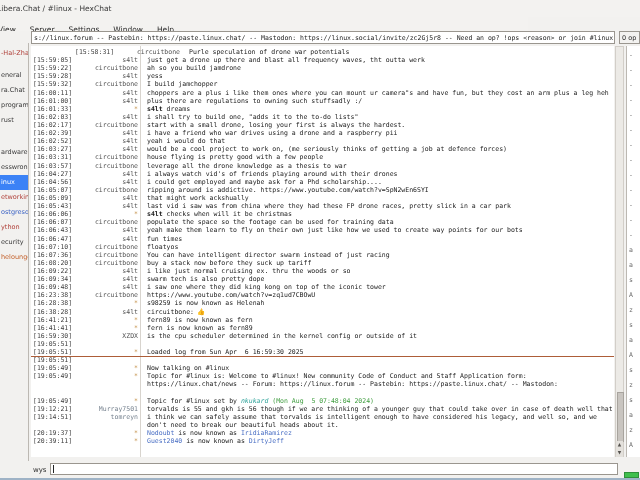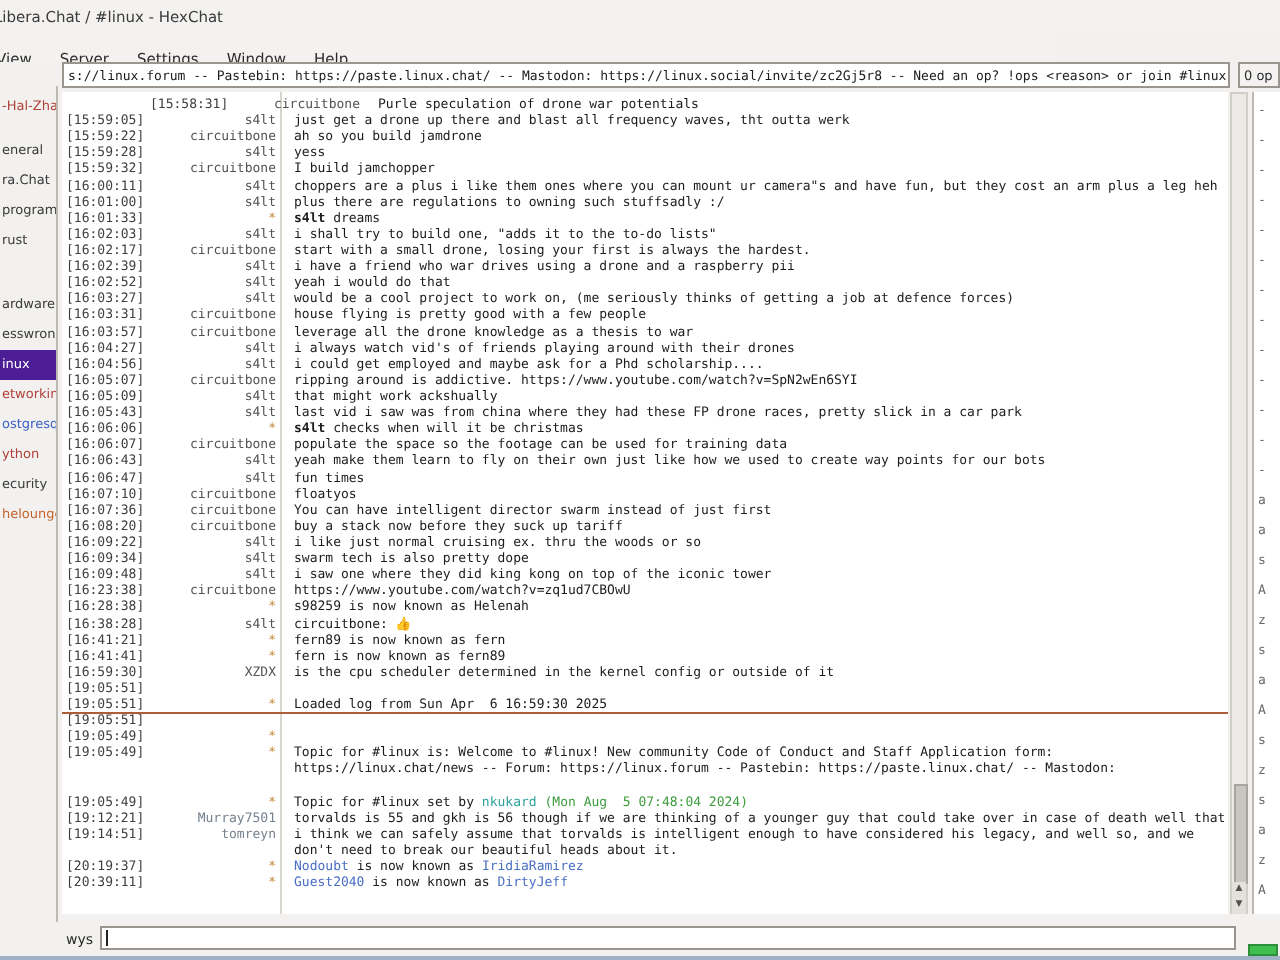--- a/index.html
+++ b/index.html
@@ -13,21 +13,21 @@
   .menu-item{display:inline-block;font-size:7.5px;color:#2a2a2a;margin-top:2px;padding:0 7px 0 7px;white-space:pre;}
   .menu-item.first{margin-left:-9px;}
   .menu-item u{text-decoration:underline;}
 
   
   .sidebar{position:absolute;left:0;top:31px;width:29px;height:426px;background:#f2f1ef;overflow:hidden;
     border-right:1px solid #bcb8b2;margin-top:12px;}
   .side-item{height:15px;line-height:15px;font-size:6.5px;color:#3a3a3a;white-space:pre;overflow:hidden;padding-left:1px;}
   .side-item.gap-sm{margin-top:7px;}
   .side-item.gap-lg{margin-top:17px;}
-  .side-item.sel{background:#4c1d95;color:#ffffff;}
+  .side-item.sel{background:#3b82f6;color:#ffffff;}
   .sidebar{padding-top:3px;box-sizing:border-box;}
 
   
   .topic-box{position:absolute;left:31px;top:31px;width:584px;height:13px;background:#ffffff;
     border:1px solid #9a968f;box-sizing:border-box;overflow:hidden;}
   .topic-box .t{position:absolute;left:2px;top:2px;font-family:"DejaVu Sans Mono",monospace;font-size:6.5px;color:#1c1c1c;white-space:pre;}
   .ul-header{position:absolute;left:619px;top:31px;width:21px;height:13px;background:#f3f2f0;
     border:1px solid #9a968f;box-sizing:border-box;overflow:hidden;}
   .ul-header .t{position:absolute;left:2px;top:2px;font-size:6.5px;color:#2a2a2a;white-space:pre;}
 
@@ -118,39 +118,39 @@
       <div class="crow"><span class="ts" style="color: rgb(63, 63, 63);">[16:04:27]</span><span class="nk" style="color: rgb(84, 84, 84);">s4lt</span><span class="mg"><span>i always watch vid's of friends playing around with their drones</span></span></div>
       <div class="crow"><span class="ts" style="color: rgb(63, 63, 63);">[16:04:56]</span><span class="nk" style="color: rgb(84, 84, 84);">s4lt</span><span class="mg"><span>i could get employed and maybe ask for a Phd scholarship....</span></span></div>
       <div class="crow"><span class="ts" style="color: rgb(63, 63, 63);">[16:05:07]</span><span class="nk" style="color: rgb(84, 84, 84);">circuitbone</span><span class="mg"><span>ripping around is addictive. https://www.youtube.com/watch?v=SpN2wEn6SYI</span></span></div>
       <div class="crow"><span class="ts" style="color: rgb(63, 63, 63);">[16:05:09]</span><span class="nk" style="color: rgb(84, 84, 84);">s4lt</span><span class="mg"><span>that might work ackshually</span></span></div>
       <div class="crow"><span class="ts" style="color: rgb(63, 63, 63);">[16:05:43]</span><span class="nk" style="color: rgb(84, 84, 84);">s4lt</span><span class="mg"><span>last vid i saw was from china where they had these FP drone races, pretty slick in a car park</span></span></div>
       <div class="crow"><span class="ts" style="color: rgb(63, 63, 63);">[16:06:06]</span><span class="nk" style="color: rgb(192, 138, 62);">*</span><span class="mg"><b>s4lt</b><span> checks when will it be christmas</span></span></div>
       <div class="crow"><span class="ts" style="color: rgb(63, 63, 63);">[16:06:07]</span><span class="nk" style="color: rgb(84, 84, 84);">circuitbone</span><span class="mg"><span>populate the space so the footage can be used for training data</span></span></div>
       <div class="crow"><span class="ts" style="color: rgb(63, 63, 63);">[16:06:43]</span><span class="nk" style="color: rgb(84, 84, 84);">s4lt</span><span class="mg"><span>yeah make them learn to fly on their own just like how we used to create way points for our bots</span></span></div>
       <div class="crow"><span class="ts" style="color: rgb(63, 63, 63);">[16:06:47]</span><span class="nk" style="color: rgb(84, 84, 84);">s4lt</span><span class="mg"><span>fun times</span></span></div>
       <div class="crow"><span class="ts" style="color: rgb(63, 63, 63);">[16:07:10]</span><span class="nk" style="color: rgb(84, 84, 84);">circuitbone</span><span class="mg"><span>floatyos</span></span></div>
-      <div class="crow"><span class="ts" style="color: rgb(63, 63, 63);">[16:07:36]</span><span class="nk" style="color: rgb(84, 84, 84);">circuitbone</span><span class="mg"><span>You can have intelligent director swarm instead of just first</span></span></div>
+      <div class="crow"><span class="ts" style="color: rgb(63, 63, 63);">[16:07:36]</span><span class="nk" style="color: rgb(84, 84, 84);">circuitbone</span><span class="mg"><span>You can have intelligent director swarm instead of just racing</span></span></div>
       <div class="crow"><span class="ts" style="color: rgb(63, 63, 63);">[16:08:20]</span><span class="nk" style="color: rgb(84, 84, 84);">circuitbone</span><span class="mg"><span>buy a stack now before they suck up tariff</span></span></div>
       <div class="crow"><span class="ts" style="color: rgb(63, 63, 63);">[16:09:22]</span><span class="nk" style="color: rgb(84, 84, 84);">s4lt</span><span class="mg"><span>i like just normal cruising ex. thru the woods or so</span></span></div>
       <div class="crow"><span class="ts" style="color: rgb(63, 63, 63);">[16:09:34]</span><span class="nk" style="color: rgb(84, 84, 84);">s4lt</span><span class="mg"><span>swarm tech is also pretty dope</span></span></div>
       <div class="crow"><span class="ts" style="color: rgb(63, 63, 63);">[16:09:48]</span><span class="nk" style="color: rgb(84, 84, 84);">s4lt</span><span class="mg"><span>i saw one where they did king kong on top of the iconic tower</span></span></div>
       <div class="crow"><span class="ts" style="color: rgb(63, 63, 63);">[16:23:38]</span><span class="nk" style="color: rgb(84, 84, 84);">circuitbone</span><span class="mg"><span>https://www.youtube.com/watch?v=zq1ud7CBOwU</span></span></div>
       <div class="crow"><span class="ts" style="color: rgb(63, 63, 63);">[16:28:38]</span><span class="nk" style="color: rgb(192, 138, 62);">*</span><span class="mg"><span>s98259 is now known as Helenah</span></span></div>
       <div class="crow"><span class="ts" style="color: rgb(63, 63, 63);">[16:38:28]</span><span class="nk" style="color: rgb(84, 84, 84);">s4lt</span><span class="mg"><span>circuitbone: 👍</span></span></div>
       <div class="crow"><span class="ts" style="color: rgb(63, 63, 63);">[16:41:21]</span><span class="nk" style="color: rgb(192, 138, 62);">*</span><span class="mg"><span>fern89 is now known as fern</span></span></div>
       <div class="crow"><span class="ts" style="color: rgb(63, 63, 63);">[16:41:41]</span><span class="nk" style="color: rgb(192, 138, 62);">*</span><span class="mg"><span>fern is now known as fern89</span></span></div>
       <div class="crow"><span class="ts" style="color: rgb(63, 63, 63);">[16:59:30]</span><span class="nk" style="color: rgb(84, 84, 84);">XZDX</span><span class="mg"><span>is the cpu scheduler determined in the kernel config or outside of it</span></span></div>
       <div class="crow"><span class="ts" style="color: rgb(63, 63, 63);">[19:05:51]</span><span class="nk" style="color: rgb(84, 84, 84);"></span><span class="mg"><span></span></span></div>
       <div class="crow marker"><span class="ts" style="color: rgb(63, 63, 63);">[19:05:51]</span><span class="nk" style="color: rgb(192, 138, 62);">*</span><span class="mg"><span>Loaded log from Sun Apr  6 16:59:30 2025</span></span></div>
       <div class="crow"><span class="ts" style="color: rgb(63, 63, 63);">[19:05:51]</span><span class="nk" style="color: rgb(84, 84, 84);"></span><span class="mg"><span></span></span></div>
-      <div class="crow"><span class="ts" style="color: rgb(63, 63, 63);">[19:05:49]</span><span class="nk" style="color: rgb(192, 138, 62);">*</span></div>
+      <div class="crow"><span class="ts" style="color: rgb(63, 63, 63);">[19:05:49]</span><span class="nk" style="color: rgb(192, 138, 62);">*</span><span class="mg"><span>Now talking on #linux</span></span></div>
       <div class="crow"><span class="ts" style="color: rgb(63, 63, 63);">[19:05:49]</span><span class="nk" style="color: rgb(192, 138, 62);">*</span><span class="mg"><span>Topic for #linux is: Welcome to #linux! New community Code of Conduct and Staff Application form:</span></span></div>
       <div class="crow"><span class="ts" style="color: rgb(63, 63, 63);"></span><span class="nk" style="color: rgb(84, 84, 84);"></span><span class="mg"><span>https://linux.chat/news -- Forum: https://linux.forum -- Pastebin: https://paste.linux.chat/ -- Mastodon:</span></span></div>
       <div class="crow"><span class="ts" style="color: rgb(63, 63, 63);"></span><span class="nk" style="color: rgb(84, 84, 84);"></span></div>
-      <div class="crow"><span class="ts" style="color: rgb(63, 63, 63);">[19:05:49]</span><span class="nk" style="color: rgb(192, 138, 62);">*</span><span class="mg"><span>Topic for #linux set by </span><span style="color: rgb(47, 163, 154);">nkukard</span><span> </span><span style="color: rgb(63, 157, 63);">(Mon Aug  5 07:48:04 2024)</span></span></div>
+      <div class="crow"><span class="ts" style="color: rgb(63, 63, 63);">[19:05:49]</span><span class="nk" style="color: rgb(192, 138, 62);">*</span><span class="mg"><span>Topic for #linux set by </span><span style="color: rgb(47, 163, 154); font-style: italic;">nkukard</span><span> </span><span style="color: rgb(63, 157, 63);">(Mon Aug  5 07:48:04 2024)</span></span></div>
       <div class="crow"><span class="ts" style="color: rgb(63, 63, 63);">[19:12:21]</span><span class="nk" style="color: rgb(118, 130, 143);">Murray7501</span><span class="mg"><span>torvalds is 55 and gkh is 56 though if we are thinking of a younger guy that could take over in case of death well that</span></span></div>
       <div class="crow"><span class="ts" style="color: rgb(63, 63, 63);">[19:14:51]</span><span class="nk" style="color: rgb(118, 130, 143);">tomreyn</span><span class="mg"><span>i think we can safely assume that torvalds is intelligent enough to have considered his legacy, and well so, and we</span></span></div>
       <div class="crow"><span class="ts" style="color: rgb(63, 63, 63);"></span><span class="nk" style="color: rgb(84, 84, 84);"></span><span class="mg"><span>don't need to break our beautiful heads about it.</span></span></div>
       <div class="crow"><span class="ts" style="color: rgb(63, 63, 63);">[20:19:37]</span><span class="nk" style="color: rgb(192, 138, 62);">*</span><span class="mg"><span style="color: rgb(74, 111, 196);">Nodoubt</span><span> is now known as </span><span style="color: rgb(74, 111, 196);">IridiaRamirez</span></span></div>
       <div class="crow"><span class="ts" style="color: rgb(63, 63, 63);">[20:39:11]</span><span class="nk" style="color: rgb(192, 138, 62);">*</span><span class="mg"><span style="color: rgb(74, 111, 196);">Guest2040</span><span> is now known as </span><span style="color: rgb(74, 111, 196);">DirtyJeff</span></span></div>
     </div>
 
   <div class="scrollbar">
     <div class="sb-thumb"></div>
     <div class="sb-step sb-up">▲</div>

